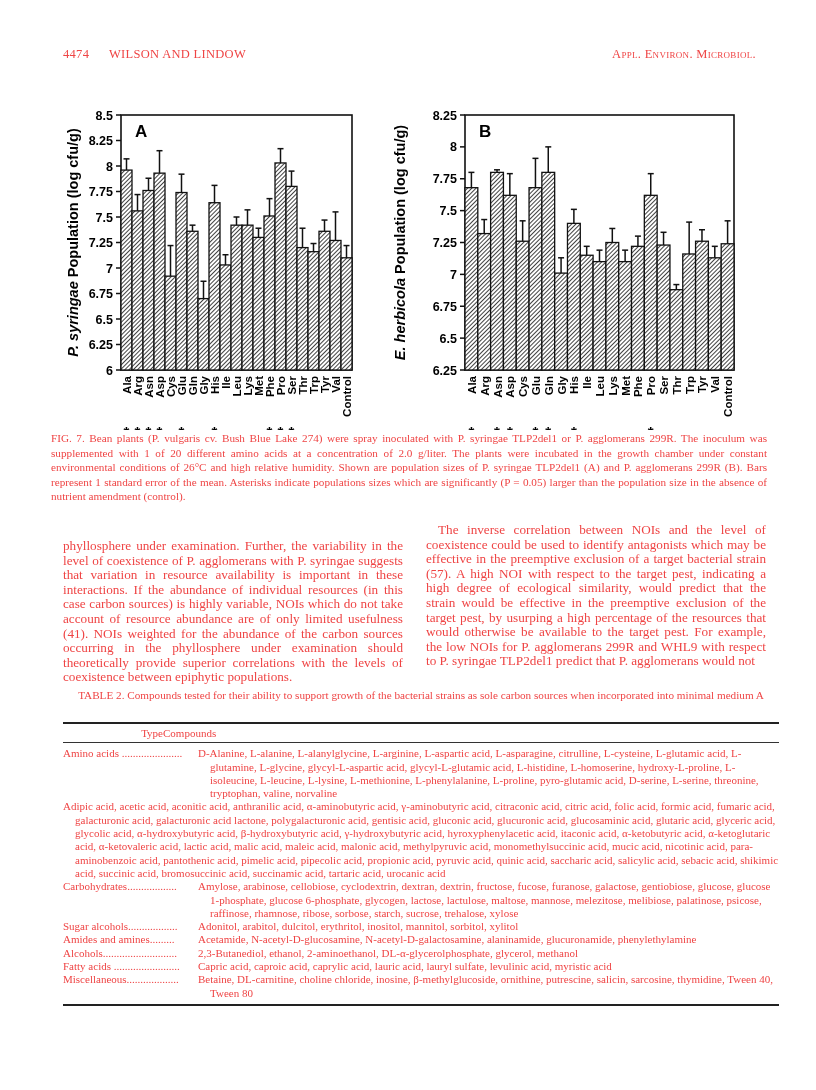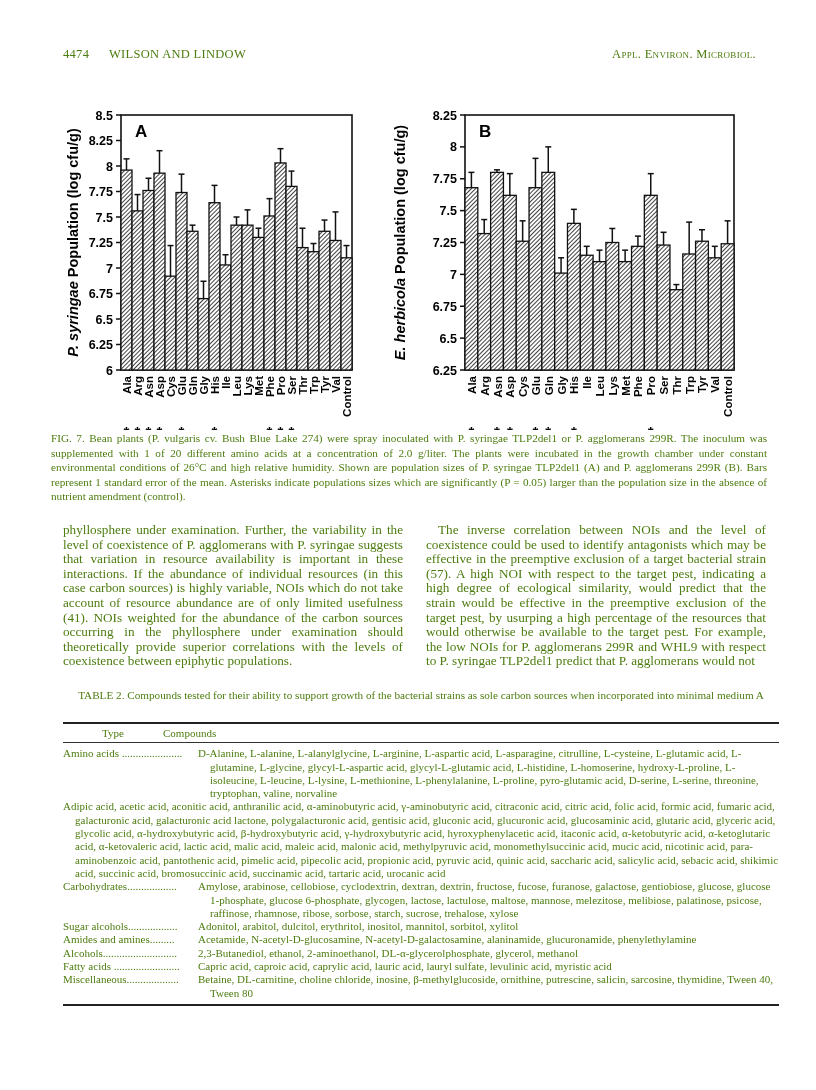--- a/index.html
+++ b/index.html
@@ -1,27 +1,27 @@
 <!DOCTYPE html>
 <html><head>
 <meta charset="utf-8">
 <style>
   body { margin:0; background:#fff; }
-  #page { position:relative; width:816px; height:1090px; background:#fff; color:#4d7c0f; font-family:"Liberation Serif", serif; overflow:hidden; }
+  #page { position:relative; width:816px; height:1090px; background:#fff; color:#ef4444; font-family:"Liberation Serif", serif; overflow:hidden; }
   .hdr { position:absolute; top:47px; font-size:12.5px; letter-spacing:0.3px; }
   #chart-svg { position:absolute; left:0; top:95px; }
   .caption { position:absolute; left:51px; top:431px; width:716px; font-size:11.2px; line-height:14.6px; text-align:justify; }
   .col { position:absolute; top:523px; width:340px; font-size:13.2px; line-height:14.6px; text-align:justify; }
   .col p { margin:0; }
   .tbl-title { position:absolute; left:63px; top:689px; width:716px; text-align:center; font-size:11.2px; line-height:13.5px; }
   .tbl { position:absolute; left:63px; top:722px; width:716px; font-size:11px; line-height:13.3px; }
   .rule-thick { border-top:2px solid #222; }
   .rule-thin { border-top:1px solid #333; }
   .tbl-head { display:flex; padding:3px 0 2px 0; }
-  .tbl-head .t { width:100px; text-align:center; }
+  .tbl-head .t { width:100px; text-align:right; }
   .tbl-head .c { flex:1; text-align:left; }
   .row { display:flex; }
   .row .t { width:135px; white-space:nowrap; overflow:hidden; }
   .row .c { flex:1; padding-left:12px; text-indent:-12px; }
   .tbl-body { padding-top:4px; padding-bottom:4px; }
   svg text { font-family:"Liberation Sans", sans-serif; font-weight:bold; }
 </style>
 </head>
 <body>
 
@@ -268,21 +268,21 @@
         <text x="0" y="0" transform="translate(719.2857142857143,281) rotate(-90)" text-anchor="end" font-size="11.5">Val</text>
         <rect x="721.1904761904761" y="148.77499999999998" width="12.80952380952381" height="126.22500000000002" fill="url(#hatch)" stroke="#111" stroke-width="1.3"></rect>
         <line x1="727.5952380952381" y1="148.77499999999998" x2="727.5952380952381" y2="125.82500000000002" stroke="#111" stroke-width="1.5"></line>
         <line x1="724.5952380952381" y1="125.82500000000002" x2="730.5952380952381" y2="125.82500000000002" stroke="#111" stroke-width="1.5"></line>
         <text x="0" y="0" transform="translate(732.0952380952381,281) rotate(-90)" text-anchor="end" font-size="11.5">Control</text>
       </g>
   </svg>
 
   <div class="caption">FIG. 7. Bean plants (P. vulgaris cv. Bush Blue Lake 274) were spray inoculated with P. syringae TLP2del1 or P. agglomerans 299R. The inoculum was supplemented with 1 of 20 different amino acids at a concentration of 2.0 g/liter. The plants were incubated in the growth chamber under constant environmental conditions of 26°C and high relative humidity. Shown are population sizes of P. syringae TLP2del1 (A) and P. agglomerans 299R (B). Bars represent 1 standard error of the mean. Asterisks indicate populations sizes which are significantly (P = 0.05) larger than the population size in the absence of nutrient amendment (control).</div>
 
-  <div class="col" style="left:63px;">
+  <div class="col" style="left:63px;margin-top:16px;">
     <p>phyllosphere under examination. Further, the variability in the level of coexistence of P. agglomerans with P. syringae suggests that variation in resource availability is important in these interactions. If the abundance of individual resources (in this case carbon sources) is highly variable, NOIs which do not take account of resource abundance are of only limited usefulness (41). NOIs weighted for the abundance of the carbon sources occurring in the phyllosphere under examination should theoretically provide superior correlations with the levels of coexistence between epiphytic populations.</p>
   </div>
   <div class="col" style="left:426px; text-indent:12px;">
     <p>The inverse correlation between NOIs and the level of coexistence could be used to identify antagonists which may be effective in the preemptive exclusion of a target bacterial strain (57). A high NOI with respect to the target pest, indicating a high degree of ecological similarity, would predict that the strain would be effective in the preemptive exclusion of the target pest, by usurping a high percentage of the resources that would otherwise be available to the target pest. For example, the low NOIs for P. agglomerans 299R and WHL9 with respect to P. syringae TLP2del1 predict that P. agglomerans would not</p>
   </div>
 
   <div class="tbl-title">TABLE 2. Compounds tested for their ability to support growth of the bacterial strains as sole carbon sources when incorporated into minimal medium A</div>
   <div class="tbl">
     <div class="rule-thick"></div>
     <div class="tbl-head">

